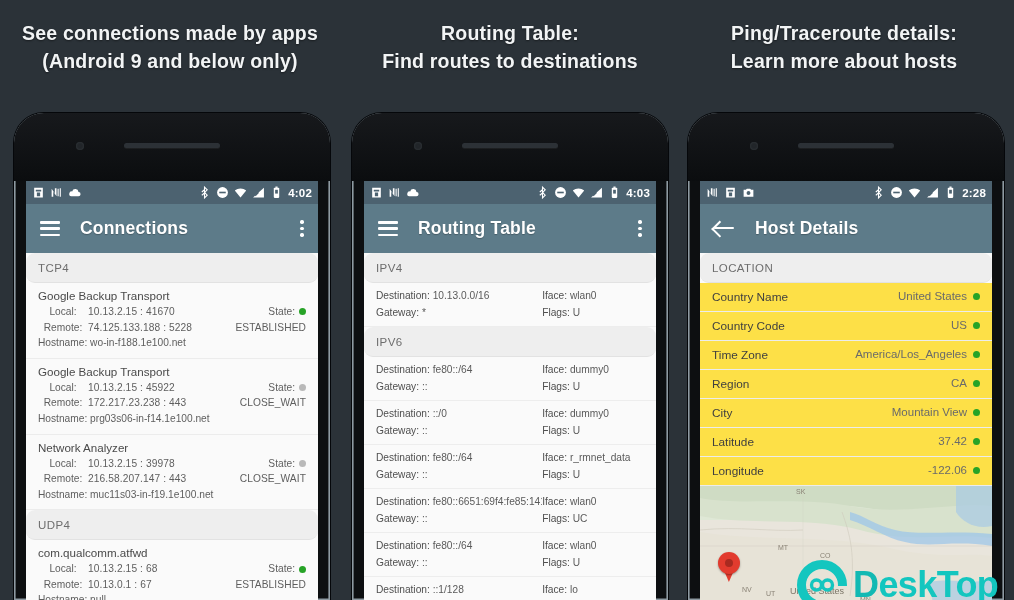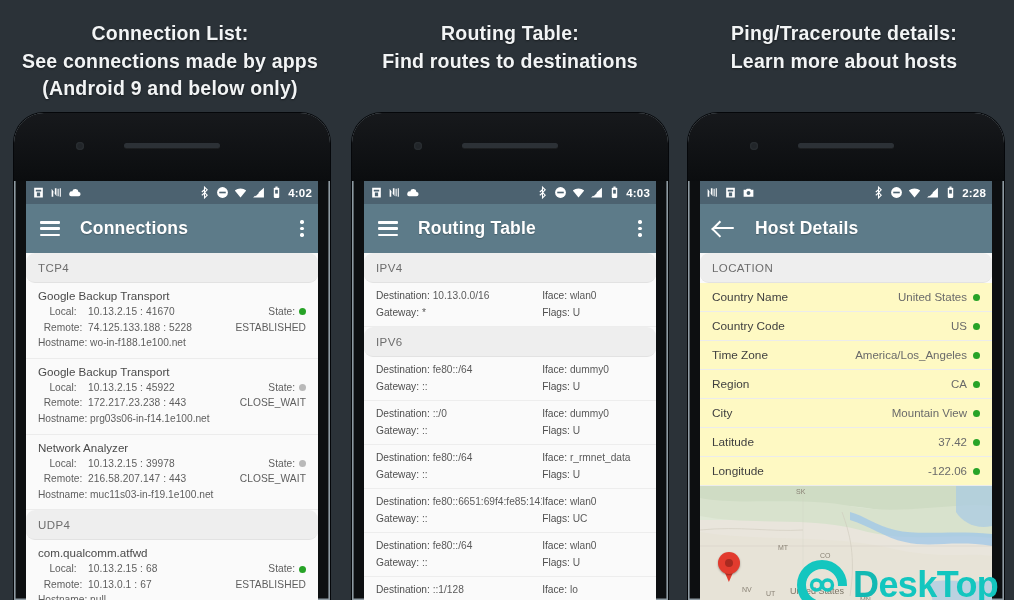--- a/index.html
+++ b/index.html
@@ -102,22 +102,22 @@
 
   
   .route-row { padding: 5px 12px 5px; border-bottom: 1px solid #ededed; display: flex; }
   .route-col-a { width: 62%; }
   .route-col-b { width: 38%; }
   .rt { font-size: 10.2px; color: #5a5a5a; line-height: 1.62; white-space: nowrap; overflow: hidden; }
   .rt b { font-weight: normal; color: #4f4f4f; }
 
   
   .hd-row {
-    display: flex; align-items: center; justify-content: space-between;
-    padding: 7px 12px; border-bottom: 1px solid #ececec; background: #fef9c3;
+    display: flex; align-items: flex-start; justify-content: space-between;
+    padding: 7px 12px; border-bottom: 1px solid #ececec; background: #fde047;
   }
   .hd-label { font-size: 11.8px; color: #3f3f3f; }
   .hd-right { display: flex; align-items: center; gap: 6px; }
   .hd-value { font-size: 11.5px; color: #6a6a6a; }
 
   
   .map { position: relative; height: 142px; overflow: hidden; background: #e8e4dc; }
   .map svg { position: absolute; inset: 0; width: 100%; height: 100%; }
   .pin { position: absolute; left: 18px; top: 66px; width: 22px; height: 30px; }
   .pin .head {
@@ -141,21 +141,20 @@
   .wm-inf { position: absolute; left: 12px; top: 15px; }
   .wm-text { font-size: 36px; font-weight: bold; color: #13c6bf; letter-spacing: -.6px; line-height: 1; }
   .wm-text .d { color: #12b9b3; }
 </style>
 </head>
 <body>
 
 <div class="stage">
 
   <div class="caption cap1">
-    <span class="l">Connection List:</span>
     <span class="l">See connections made by apps</span>
     <span class="l">(Android 9 and below only)</span>
   </div>
   <div class="caption cap2">
     <span class="l">Routing Table:</span>
     <span class="l">Find routes to destinations</span>
   </div>
   <div class="caption cap3">
     <span class="l">Ping/Traceroute details:</span>
     <span class="l">Learn more about hosts</span>

